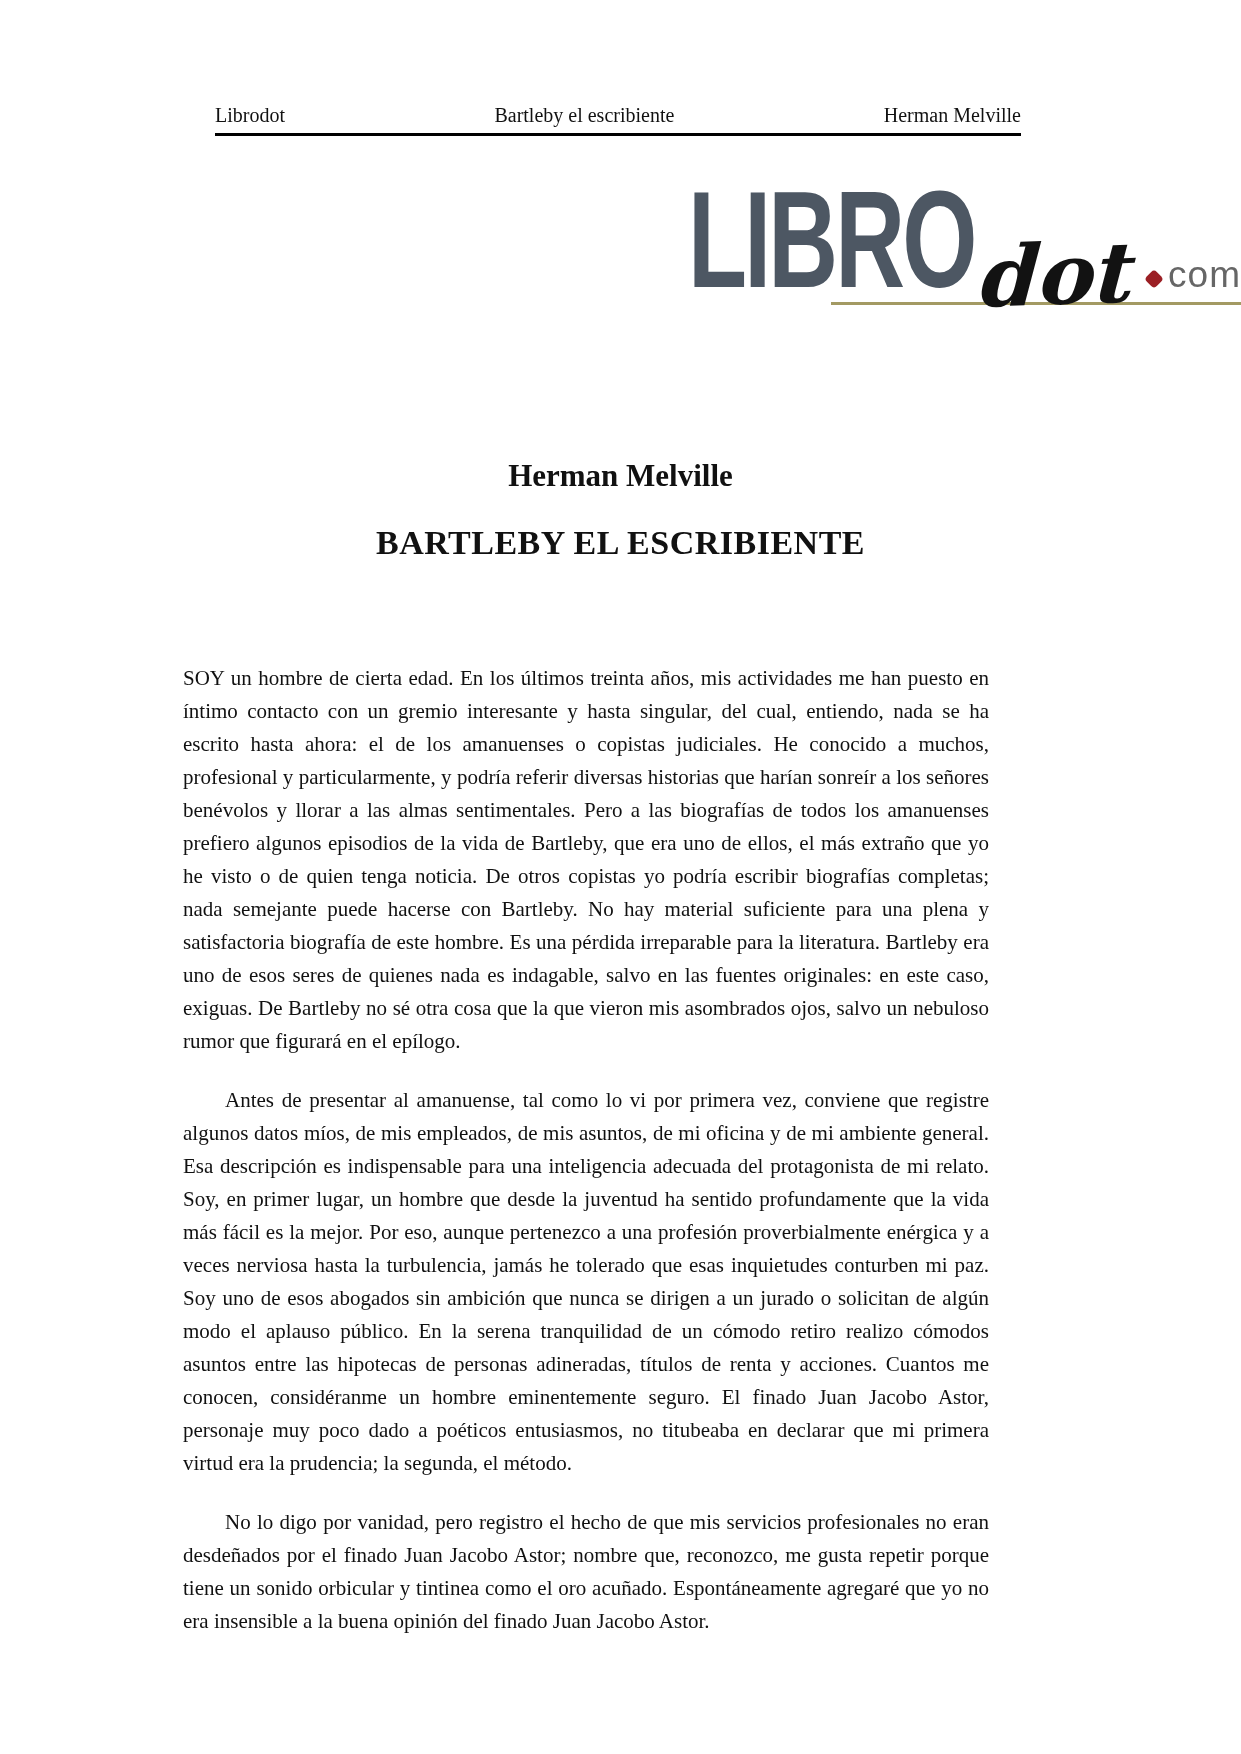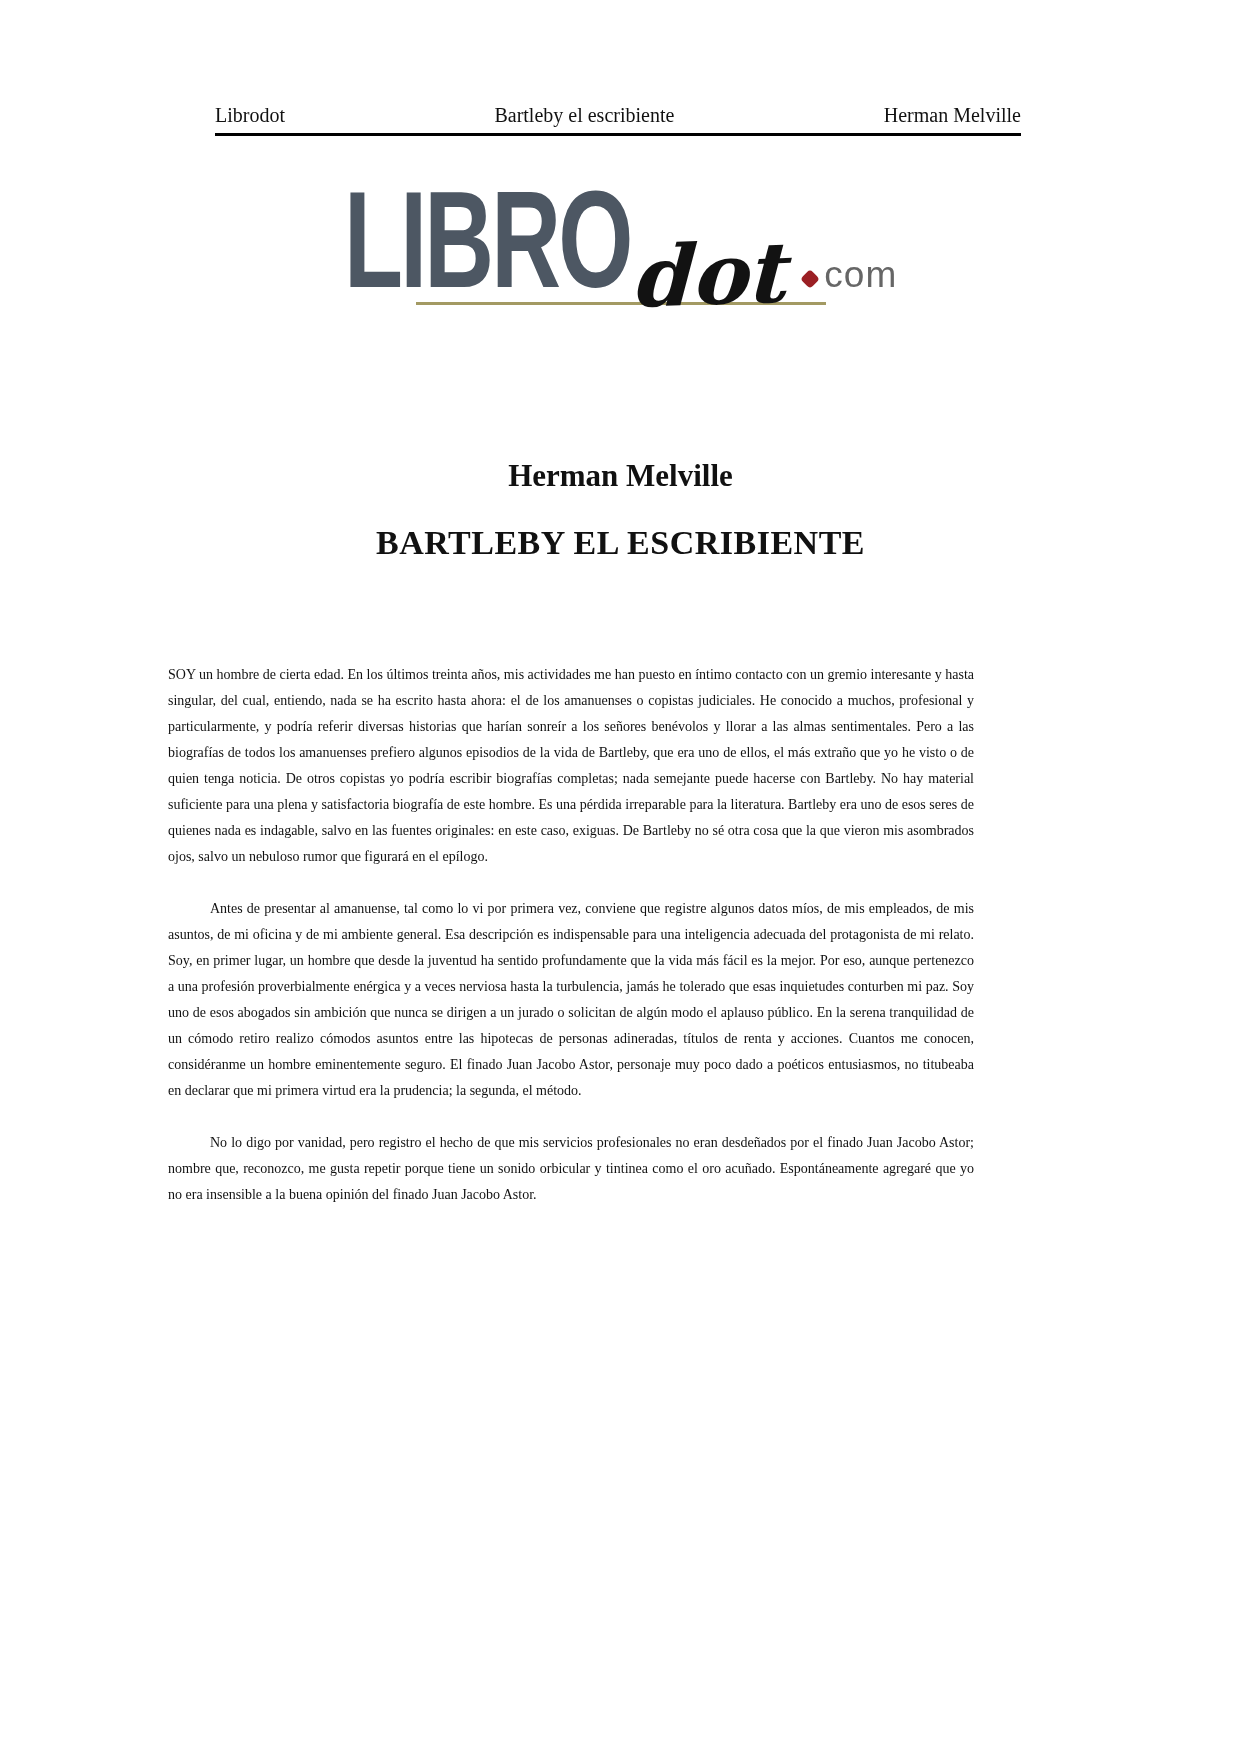--- a/index.html
+++ b/index.html
@@ -36,21 +36,21 @@
   }
 
   
   .logo-block{
     position:absolute;
     top:188px;
     left:0;
     width:100%;
     display:flex;
     flex-direction:column;
-    align-items:center;
+    align-items:flex-end;
   }
   .logo-row{
     display:flex;
     align-items:flex-end;
   }
   .libro-wrap{
     width:288px;
     height:104px;
     overflow:visible;
   }
@@ -121,24 +121,24 @@
     font-size:34px;
     font-weight:bold;
     margin:0;
     letter-spacing:0.5px;
   }
 
   
   .body-text{
     position:absolute;
     top:662px;
-    left:168px;
+    left:183px;
     width:806px;
-    font-size:14px;
-    line-height:26px;
+    font-size:21px;
+    line-height:33px;
     text-align:justify;
   }
   .body-text p{
     margin:0 0 26px 0;
   }
   .body-text p.indent{
     text-indent:42px;
   }
 </style>
 </head>

